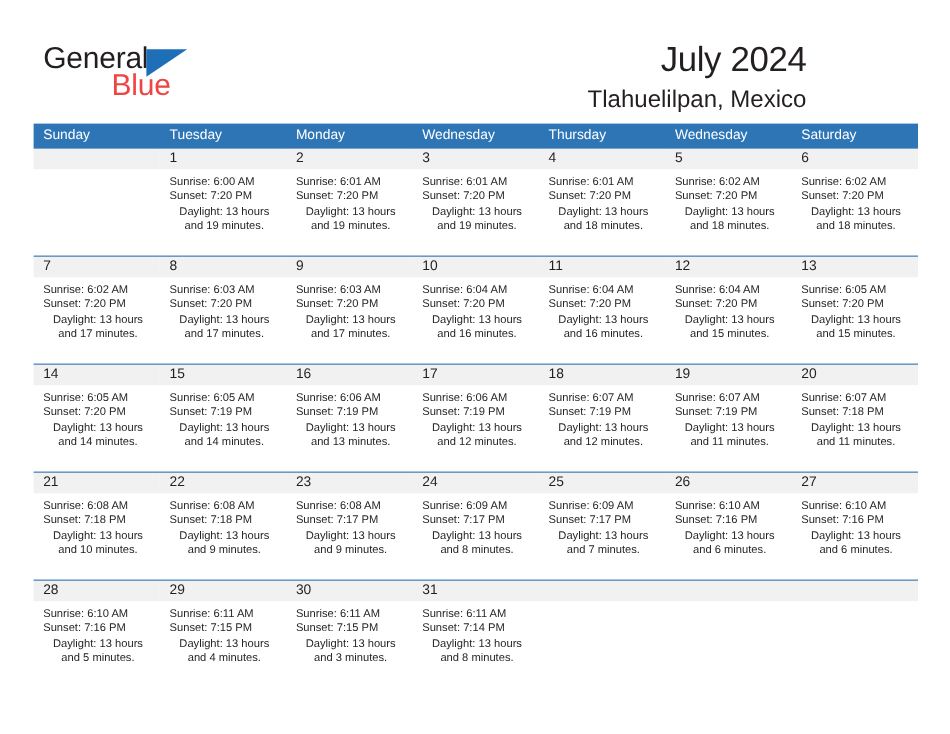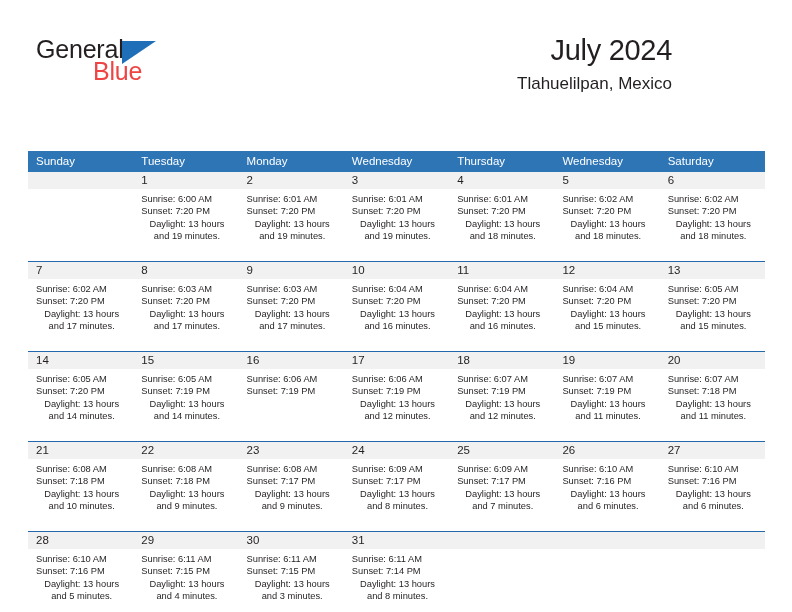--- a/index.html
+++ b/index.html
@@ -70,38 +70,37 @@
   }
   .cal-title {
     font-size: 29px;
     font-weight: normal;
     color: #231f20;
     line-height: 34px;
     letter-spacing: -0.3px;
   }
   .cal-subtitle {
     margin-top: 8px;
-    font-size: 17px;
+    font-size: 20px;
     color: #231f20;
     line-height: 17px;
   }
 
   
   .calendar {
     position: absolute;
     left: 28px;
     top: 103px;
     width: 737px;
   }
 
   .weekday-row {
     display: flex;
     background: #2e75b6;
     height: 21px;
-    margin-top: 48px;
   }
   .weekday {
     flex: 1 1 0;
     color: #ffffff;
     font-size: 11.5px;
     line-height: 21px;
     padding-left: 8px;
     white-space: nowrap;
     overflow: hidden;
   }
@@ -334,20 +333,21 @@
               <div class="daylight-wrap">Daylight: 13 hours and 14 minutes.</div>
             </div>
           </div>
           <div class="day-cell">
             <div class="daynum-band">
               <div class="daynum">16</div>
             </div>
             <div class="day-info">
               <div>Sunrise: 6:06 AM</div>
               <div>Sunset: 7:19 PM</div>
+              <div class="daylight-wrap">Daylight: 13 hours and 13 minutes.</div>
             </div>
           </div>
           <div class="day-cell">
             <div class="daynum-band">
               <div class="daynum">17</div>
             </div>
             <div class="day-info">
               <div>Sunrise: 6:06 AM</div>
               <div>Sunset: 7:19 PM</div>
               <div class="daylight-wrap">Daylight: 13 hours and 12 minutes.</div>

